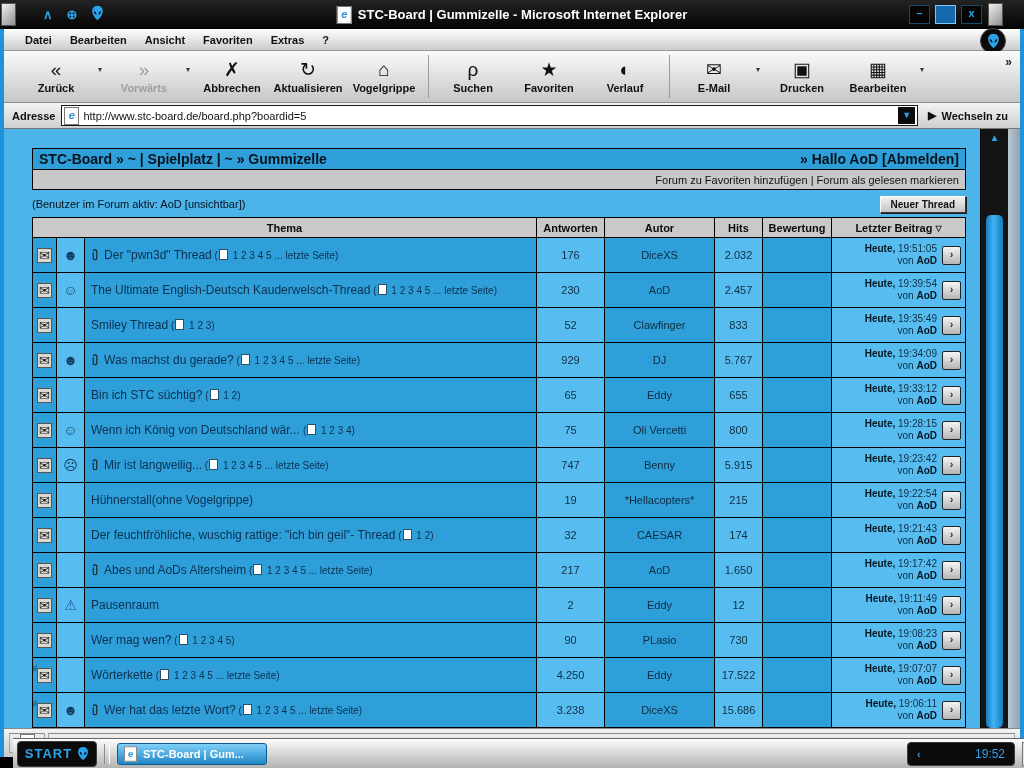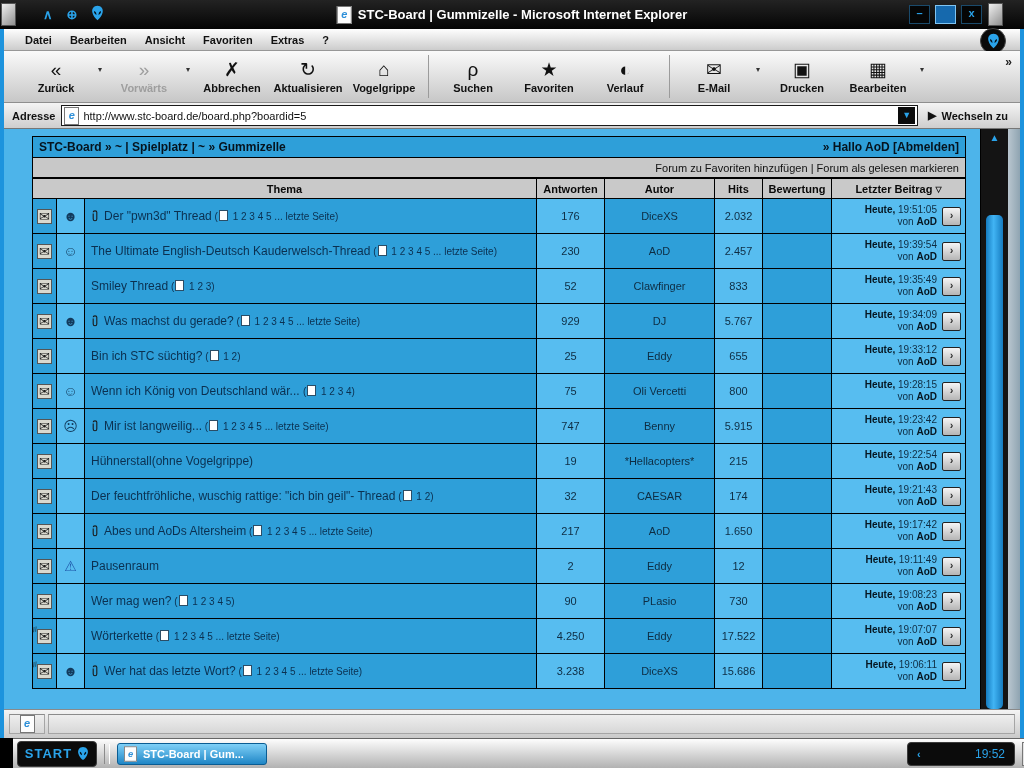--- a/index.html
+++ b/index.html
@@ -49,21 +49,21 @@
   .content{flex:1;display:flex;min-height:0;}
   .page{flex:1;background:var(--pagebg);padding:7px 8px 0 28px;overflow:hidden;}
   .scrollbar{width:27px;background:#141414;border-left:1px solid #000;position:relative;flex:0 0 27px;}
   .scroll-up{height:18px;text-align:center;color:var(--accent);font-size:10px;font-weight:bold;line-height:18px;}
   .scroll-thumb{position:absolute;left:5px;right:5px;top:86px;bottom:0;border-radius:5px;
                 background:linear-gradient(90deg,#167cc0,#41b4f4 45%,#167cc0);}
   .rframe{width:12px;flex:0 0 12px;background:linear-gradient(90deg,#b9c6cf,#8fa4b1);}
   
   .pagewrap{width:934px;}
   .bc-bar{height:20px;background:var(--cellA);border:1px solid #000;display:flex;justify-content:space-between;
-          align-items:center;padding:0 6px;font-size:12px;font-weight:bold;color:#06131d;}
+          align-items:center;padding:0 6px;font-size:14px;font-weight:bold;color:#06131d;margin-top:12px;}
   .gray-bar{height:19px;background:#c8c8c8;border:1px solid #000;border-top:none;display:flex;justify-content:flex-end;
             align-items:center;padding:0 6px;font-size:11px;color:#111;}
   .active-line{height:26px;display:flex;justify-content:space-between;align-items:center;font-size:11px;color:#06131d;margin-top:1px;}
   .btn3d{background:linear-gradient(#f2f2f2,#c4c4c4);border:1px solid #333;border-top-color:#fff;border-left-color:#fff;
          box-shadow:1px 1px 0 #222;font-size:10px;font-weight:bold;padding:2px 10px;color:#111;font-family:inherit;}
   table{border-collapse:collapse;table-layout:fixed;width:934px;font-size:11px;}
   th{background:#c9c9c9;border:1px solid #000;height:19px;font-size:11px;font-weight:bold;color:#0a0a0a;padding:0;}
   td{border:1px solid #000;height:34px;padding:0 4px;vertical-align:middle;overflow:hidden;white-space:nowrap;}
   td:nth-child(odd){background:var(--cellA);}
   td:nth-child(even){background:var(--cellB);}
@@ -227,20 +227,24 @@
     <div class="content">
       <div class="page">
         <div class="pagewrap">
           <div class="bc-bar">
             <span>STC-Board » ~ | Spielplatz | ~ » Gummizelle</span>
             <span>» Hallo AoD [Abmelden]</span>
           </div>
           <div class="gray-bar">
             <span>Forum zu Favoriten hinzufügen | Forum als gelesen markieren</span>
           </div>
+          <div class="active-line">
+            <span>(Benutzer im Forum aktiv: AoD [unsichtbar])</span>
+            <button class="btn3d">Neuer Thread</button>
+          </div>
           <table>
             <colgroup>
               <col style="width:24px">
                 <col style="width:28px">
                 <col style="width:452px">
                 <col style="width:68px">
               <col style="width:110px">
                 <col style="width:48px">
                 <col style="width:69px">
                 <col>
@@ -351,21 +355,21 @@
     </td>
   </tr>
 
   <tr>
     <td class="center"><span class="env">✉</span></td>
     <td class="center"><span class="emo"></span></td>
     <td class="title-cell">
       
       <span class="ttl">Bin ich STC süchtig?</span><span class="pages"> (<span class="pgico"></span><span> 1 2)</span></span>
     </td>
-    <td class="center c-ant">25</td>
+    <td class="center c-ant">65</td>
     <td class="center c-aut">Eddy</td>
     <td class="center c-hit">655</td>
     <td class="center c-bew"></td>
     <td>
       <div class="lastcell">
         <div class="lasttext">
           <div><span class="lp-day">Heute,</span><span class="lp-time"> 19:33:12</span></div>
           <div><span class="lp-von">von </span><span class="lp-user">AoD</span></div>
         </div>
         <div class="gobtn">›</div>

